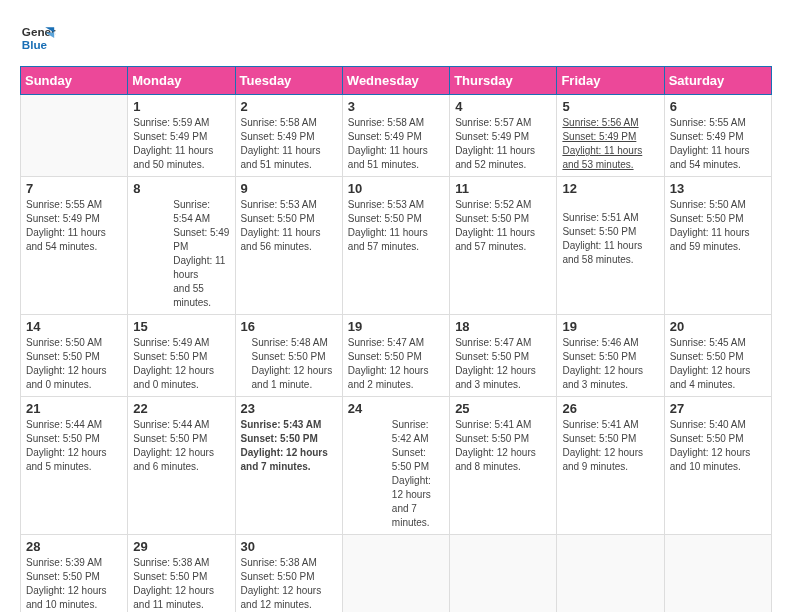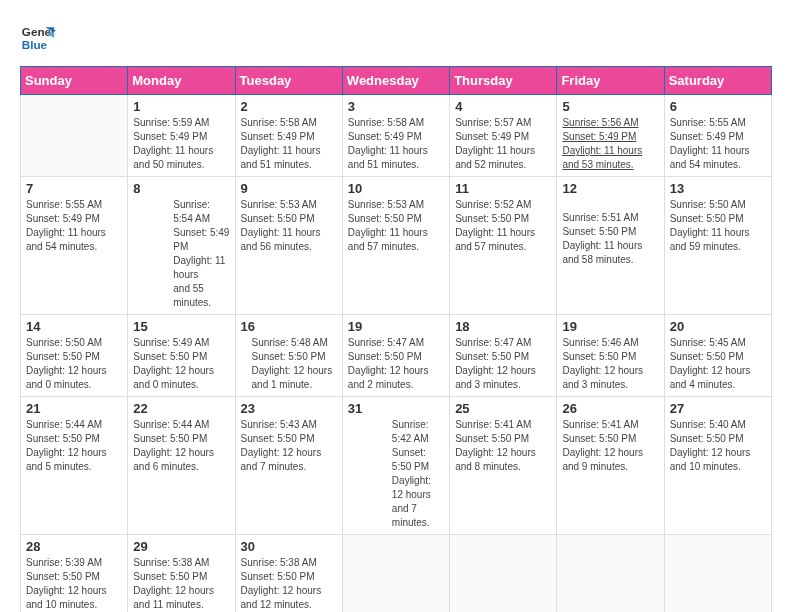--- a/index.html
+++ b/index.html
@@ -270,27 +270,27 @@
         </td>
         <td>
           <span class="day-number">22</span>
           <div class="day-info" style="white-space: pre-line;">Sunrise: 5:44 AM
 Sunset: 5:50 PM
 Daylight: 12 hours
 and 6 minutes.</div>
         </td>
         <td>
           <span class="day-number">23</span>
-          <div class="day-info" style="white-space: pre-line;">Sunrise: 5:43 AM
+          <div class="day-info" style="white-space: pre-line; font-weight: bold;">Sunrise: 5:43 AM
 Sunset: 5:50 PM
 Daylight: 12 hours
 and 7 minutes.</div>
         </td>
         <td>
-          <span class="day-number">31</span>
+          <span class="day-number">24</span>
           <div class="day-info" style="white-space: pre-line; margin-left: 44px;">Sunrise: 5:42 AM
 Sunset: 5:50 PM
 Daylight: 12 hours
 and 7 minutes.</div>
         </td>
         <td>
           <span class="day-number">25</span>
           <div class="day-info" style="white-space: pre-line;">Sunrise: 5:41 AM
 Sunset: 5:50 PM
 Daylight: 12 hours

